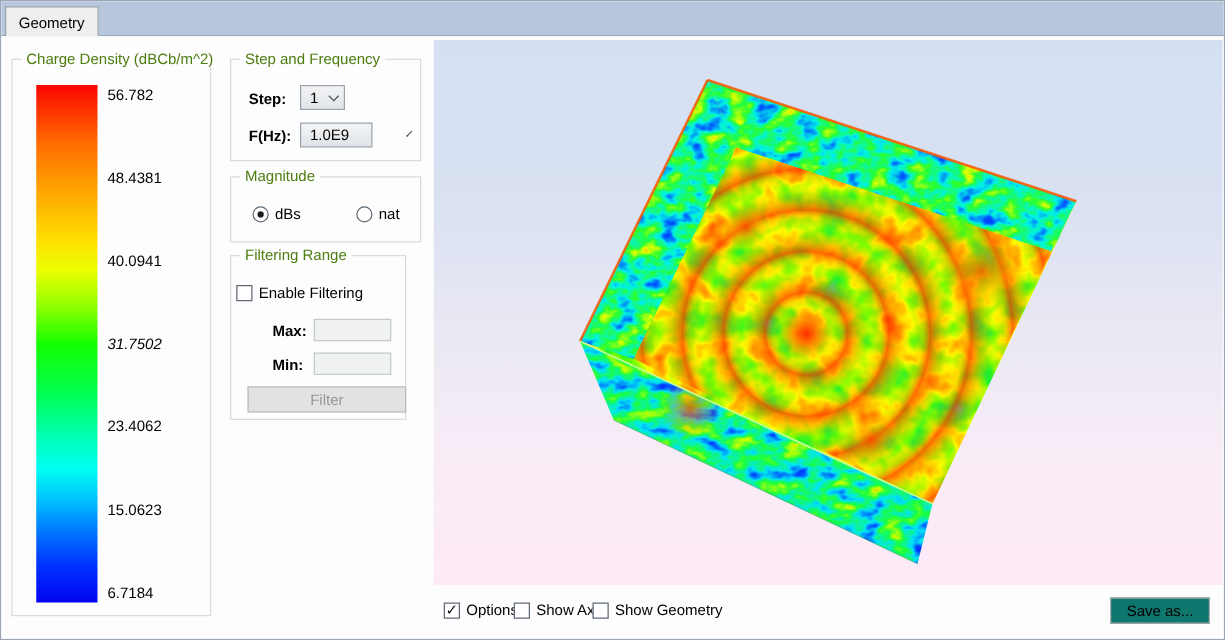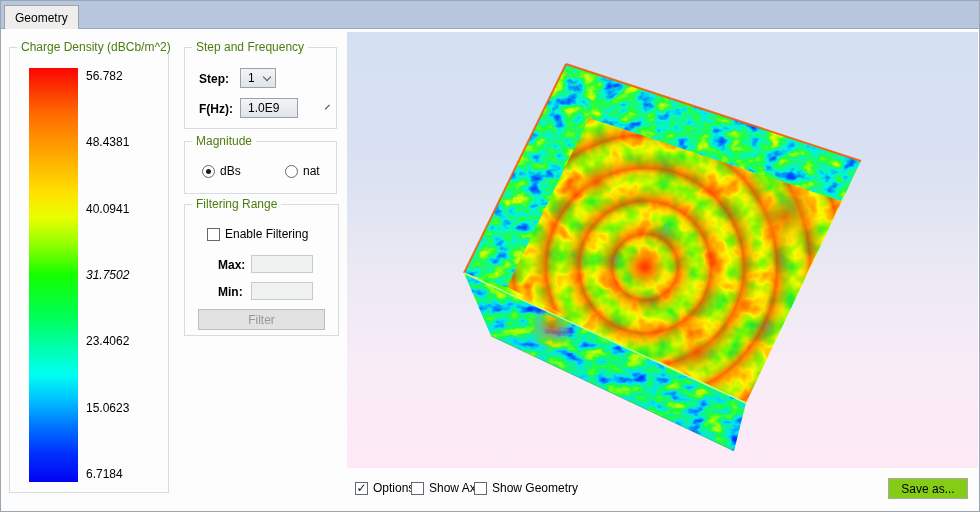--- a/index.html
+++ b/index.html
@@ -27,21 +27,21 @@
   
   .lbl{position:absolute;font-size:12px;color:#000;white-space:nowrap;font-weight:bold;}
   .combo{position:absolute;height:20px;display:flex;align-items:center;justify-content:space-between;
          padding:0 5px 0 7px;font-size:12px;color:#000;background:linear-gradient(#f3f4f5,#e0e4e8);
          border:1px solid #9aa3ac;}
   .chev{display:inline-block;width:6px;height:6px;border-right:1.4px solid #49505a;border-bottom:1.4px solid #49505a;
         transform:rotate(45deg);margin-left:8px;margin-top:-3px;}
   .textinput{position:absolute;height:18px;background:#f0f2f2;border:1px solid #c6cbd0;}
   .btn{position:absolute;display:flex;align-items:center;justify-content:center;font-size:12px;}
   .btn.disabled{background:#e2e2e2;border:1px solid #bdbdbd;color:#979797;}
-  .btn.normal{background:#84cc16;border:1px solid #a9a9a9;color:#000;text-align:center;}
+  .btn.normal{background:#0f766e;border:1px solid #a9a9a9;color:#000;text-align:center;}
 
   
   .cbrow,.radiorow{position:absolute;display:flex;align-items:center;gap:5px;font-size:12px;color:#000;}
   .cb{width:13px;height:13px;background:#fff;border:1px solid #5f6a75;display:flex;align-items:center;justify-content:center;
       font-size:12px;line-height:12px;color:#111;font-weight:bold;}
   .radio{width:13px;height:13px;border-radius:50%;background:#fff;border:1px solid #5f6a75;position:relative;}
   .radio.on::after{content:"";position:absolute;left:3px;top:3px;width:5px;height:5px;border-radius:50%;background:#1c1c1c;}
 
   
   #viewport{position:absolute;left:346px;top:3px;width:631px;height:436px;}
@@ -91,23 +91,23 @@
       <div class="radiorow" style="left:17px;top:22px;">
         <span class="radio on"></span>
         <span>dBs</span>
       </div>
       <div class="radiorow" style="left:100px;top:22px;align-items:flex-end;">
         <span class="radio"></span>
         <span>nat</span>
       </div>
     </div>
 
-    <div class="groupbox" style="left:183px;top:175px;width:155px;height:132px;">
+    <div class="groupbox" style="left:183px;top:175px;width:141px;height:132px;">
       <span class="caption">Filtering Range</span>
-      <div class="cbrow" style="left:22px;top:22px;justify-content:space-between;">
+      <div class="cbrow" style="left:4px;top:22px;justify-content:space-between;">
         <span class="cb"></span>
         <span>Enable Filtering</span>
       </div>
       <span class="lbl" style="left:33px;top:53px;">Max:</span>
       <div class="textinput" style="left:66px;top:50px;width:62px;"></div>
       <span class="lbl" style="left:33px;top:80px;">Min:</span>
       <div class="textinput" style="left:66px;top:77px;width:62px;"></div>
       <div class="btn disabled" style="left:13px;top:104px;width:127px;height:21px;">Filter</div>
     </div>
 

